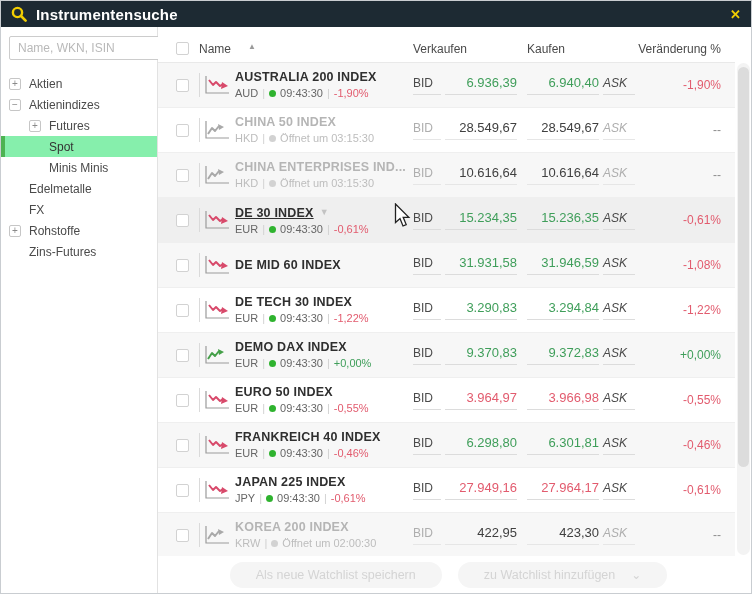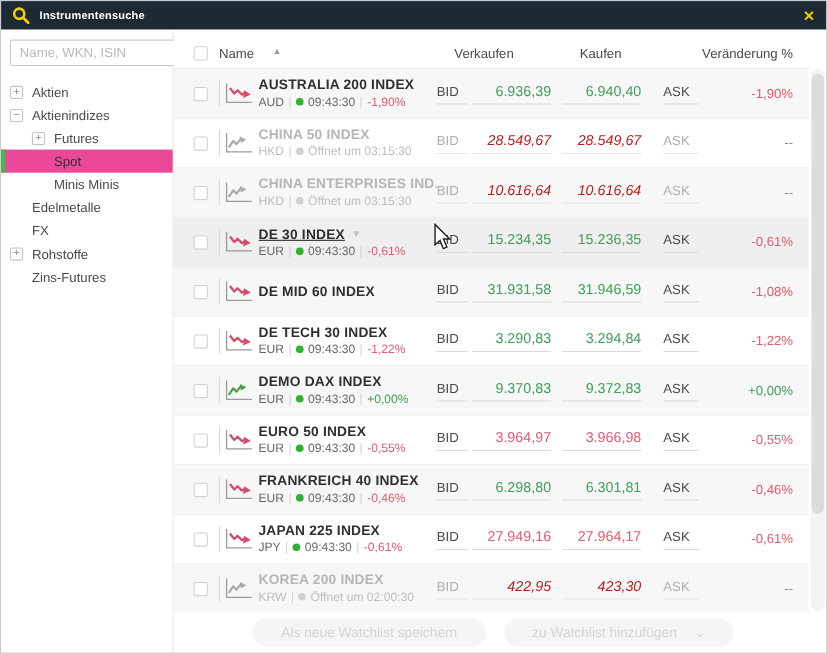--- a/index.html
+++ b/index.html
@@ -2,35 +2,35 @@
 <html><head>
 <meta charset="utf-8">
 <style>
   * { margin:0; padding:0; box-sizing:border-box; }
   html,body { width:752px; height:594px; background:#fff; font-family:"Liberation Sans", sans-serif; overflow:hidden; }
   .window { position:relative; width:752px; height:594px; background:#fff; border:1px solid #c9cdd1; }
 
   
   .titlebar { position:absolute; top:0; left:0; right:0; height:26px; background:#1d2a33; display:flex; align-items:center; padding:0 10px; }
   .titlebar .ticon { width:16px; height:16px; margin-right:9px; }
-  .titlebar .ttl { color:#fff; font-size:10px; font-weight:bold; letter-spacing:.2px; }
+  .titlebar .ttl { color:#fff; font-size:15px; font-weight:bold; letter-spacing:.2px; }
   .titlebar .close { margin-left:auto; color:#f2ce02; font-size:13px; font-weight:bold; cursor:pointer; line-height:1; }
 
   
   .body { position:absolute; top:26px; left:0; right:0; bottom:0; display:flex; }
   .sidebar { width:157px; border-right:1px solid #e2e2e2; background:#fff; padding-top:9px; }
   .main { flex:1; position:relative; background:#fff; }
 
   
   .search-box { display:block; width:184px; margin:0 0 13px 8px; height:24px; border:1px solid #ccc; border-radius:2px; padding:0 8px; font-size:12px; color:#444; font-family:"Liberation Sans",sans-serif; }
   .search-box::placeholder { color:#b9b9b9; }
   .tree-item { height:21px; display:flex; align-items:center; font-size:12px; color:#4a4a4a; cursor:pointer; }
   .tree-item .exp { width:12px; height:12px; border:1px solid #c6c6c6; border-radius:2px; background:#fff; color:#8a8a8a; font-size:10px; line-height:10px; display:inline-flex; align-items:center; justify-content:center; margin-right:8px; flex:none; }
   .tree-item .exp-sp { width:20px; flex:none; }
-  .tree-item.sel { background:#ec4899; border-left:4px solid #4db352; color:#333; }
+  .tree-item.sel { background:#86efac; border-left:4px solid #4db352; color:#333; }
 
   
   .thead { position:absolute; top:8px; left:0; right:16px; height:28px; display:flex; align-items:center; font-size:12px; color:#4a4a4a; border-bottom:1px solid #e9e9e9; background:#fff; }
   .cb { width:13px; height:13px; border:1px solid #d2d2d2; border-radius:2px; background:#fff; flex:none; }
   .thead .cb { margin-left:18px; margin-right:10px; }
   .h-name { flex:1; display:flex; align-items:flex-start;gap:12px; }
   .h-name .sort { font-size:8px; color:#9a9a9a; margin-left:5px; }
   .h-sell { width:114px; flex:none; }
   .h-buy { width:108px; flex:none; }
   .h-chg { width:100px; flex:none; text-align:right; padding-right:14px; }
@@ -47,26 +47,26 @@
   .row.hov .nm-title .nm-txt { text-decoration:underline; }
   .nm-title .caret { color:#c3c3c3; font-size:9px; margin-left:6px; vertical-align:2px; }
   .nm-sub { display:block; font-size:11px; color:#666; line-height:14px; margin-top:1px; }
   .nm-sub .sep { color:#d0d0d0; margin:0 4px; }
   .nm-sub .dot { display:inline-block; width:7px; height:7px; border-radius:50%; background:#2fb32f; margin-right:4px; vertical-align:0; }
   .row.closed .nm-title { color:#b5b5b5; }
   .row.closed .nm-sub { color:#bdbdbd; }
   .row.closed .nm-sub .dot { background:#d2d2d2; }
   .lbl { font-size:12px; color:#4a4a4a; border-bottom:1px solid #dcdcdc; padding-bottom:4px; flex:none; }
   .bid-l { width:28px; margin-right:4px; }
-  .ask-l { width:32px; margin-left:20px; }
+  .ask-l { width:32px; margin-left:4px;font-style:italic; }
   .px { width:72px; flex:none; text-align:right; font-size:13px; border-bottom:1px solid #dcdcdc; padding-bottom:4px; }
   .px.bid { margin-right:10px; }
   .g { color:#3f9e5a; } .r { color:#e25b6e; }
   .row.closed .lbl { color:#aeaeae; border-bottom-color:#e6e6e6; }
-  .row.closed .px { color:#b91c1c; border-bottom-color:#e6e6e6;font-style:italic; }
+  .row.closed .px { color:#404040; border-bottom-color:#e6e6e6; }
   .chg { width:100px; flex:none; text-align:right; padding-right:14px; font-size:12px; }
   .chg.g { color:#3f9e5a; } .chg.r { color:#e25b6e; } .chg.mute { color:#8c8c8c; }
   .sub-pct.r { color:#e25b6e; } .sub-pct.g { color:#3f9e5a; }
 
   
   .vscroll { position:absolute; top:36px; right:1px; width:13px; bottom:38px; background:#f3f3f3; border-radius:7px; }
   .vscroll .thumb { position:absolute; top:4px; left:1px; width:11px; height:400px; background:#dcdcdc; border-radius:6px; }
 
   
   .footer { position:absolute; left:0; right:12px; bottom:0; height:37px; background:#fff; display:flex; align-items:center; justify-content:center; gap:16px; }

